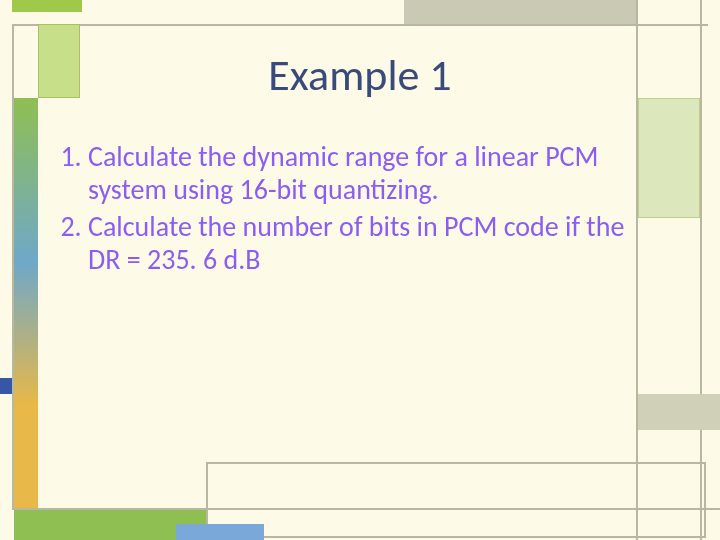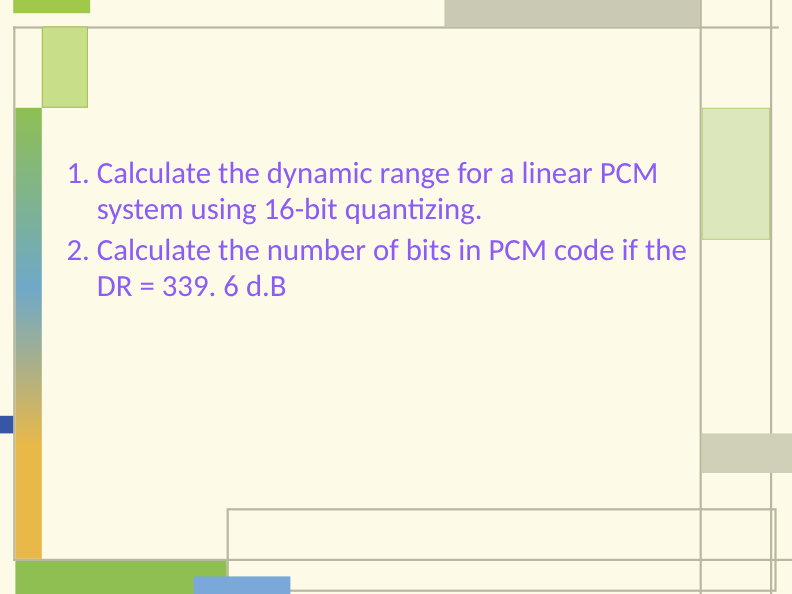--- a/index.html
+++ b/index.html
@@ -156,20 +156,21 @@
   <div class="left-blue-bar"></div>
   <div class="right-vert-line1"></div>
   <div class="right-vert-line2"></div>
   <div class="right-green-box"></div>
   <div class="right-gray-strip"></div>
   <div class="bottom-box"></div>
   <div class="bottom-line"></div>
   <div class="bottom-green-bar"></div>
   <div class="bottom-blue"></div>
 
+  <div class="title">Example 1</div>
 
   <div class="body">
     <ol>
       <li>Calculate the dynamic range for a linear PCM system using 16-bit quantizing.</li>
-      <li>Calculate the number of bits in PCM code if the DR = 339. 6 d.B</li>
+      <li>Calculate the number of bits in PCM code if the DR = 235. 6 d.B</li>
     </ol>
   </div>
 </div>
 
 </body></html>

